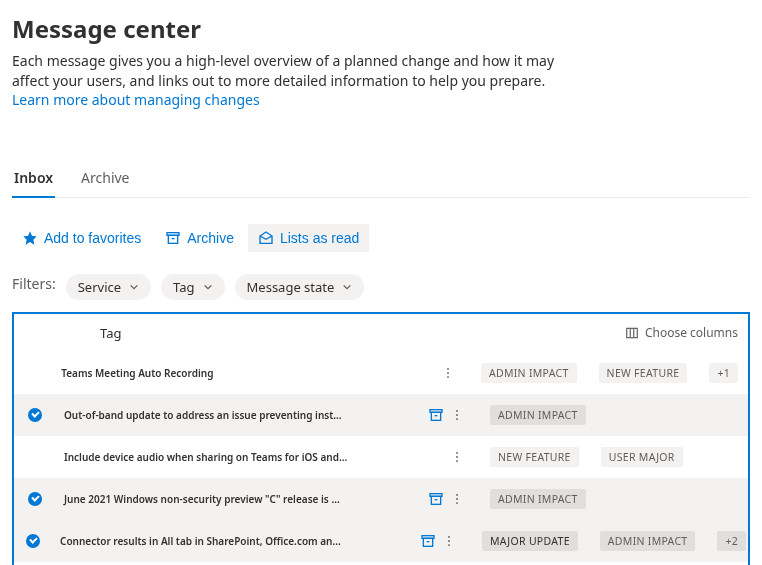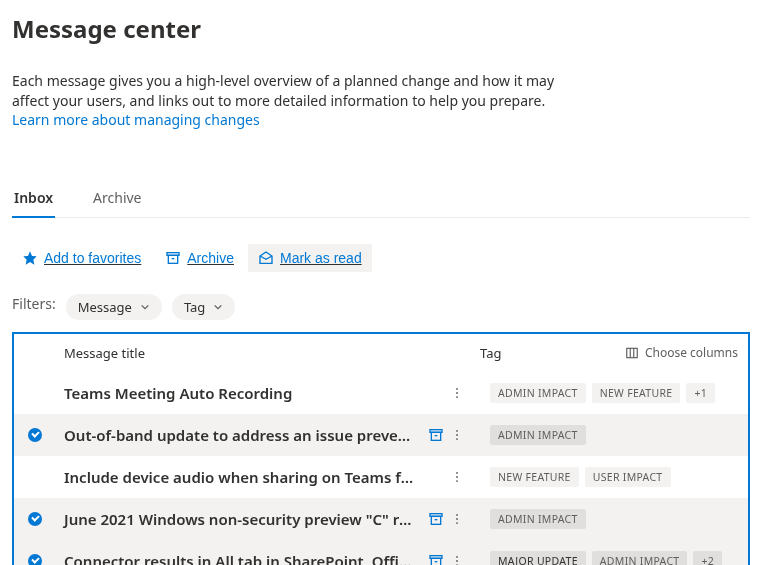--- a/index.html
+++ b/index.html
@@ -7,39 +7,39 @@
     font-family: "Segoe UI", -apple-system, system-ui, sans-serif;
     font-size: 14px;
     color: #323130;
     background: #fff;
     width: 762px;
     padding: 8px 12px;
   }
   h1 {
     font-size: 24px;
     font-weight: 700;
-    margin: 4px 0 26px 0;
+    margin: 4px 0 6px 0;
   }
   .intro {
     font-size: 14px;
     line-height: 1.4;
     max-width: 560px;
     margin-bottom: 52px;
   }
   .intro a { color: #0078d4; text-decoration: none; }
-  .tabs { border-bottom: 1px solid #edebe9; display: flex; gap: 36px; margin-bottom: 20px; }
+  .tabs { border-bottom: 1px solid #edebe9; display: flex; gap: 24px; margin-bottom: 20px; }
   .tab { padding: 6px 2px 10px 2px; cursor: pointer; color: #605e5c; position: relative; }
   .tab.active { color: #323130; font-weight: 600; }
   .tab.active::after {
     content: ""; position: absolute; left: 0; right: 0; bottom: -1px;
     height: 2px; background: #0078d4;
   }
   .toolbar {
     display: flex; align-items: center; gap: 4px;
-    padding: 6px 0; margin-bottom: 12px; text-decoration: underline;
+    padding: 6px 0; margin-bottom: 12px;
   }
   .tb-btn {
     display: flex; align-items: center; gap: 6px;
     padding: 6px 10px; font-size: 14px; cursor: pointer;
     color: #0078d4; background: transparent; border: none;
   }
   .tb-btn.selected { background: #f3f2f1; }
   .tb-btn svg { flex-shrink: 0; }
   .filters {
     display: flex; gap: 10px;
@@ -77,29 +77,29 @@
     background: #0078d4; position: relative;
   }
   .ind-dot::after {
     content: ""; position: absolute; left: 3px; top: 6px;
     width: 3px; height: 5px; border: solid #fff;
     border-width: 0 2px 2px 0; transform: rotate(45deg);
     top: 2px; left: 5px;
   }
   .row-title {
     flex: 0 0 380px; padding-left: 20px; padding-right: 6px;
-    font-weight: 600; font-size: 15px;
+    font-weight: 600; font-size: 10px;
     overflow: hidden; text-overflow: ellipsis; white-space: nowrap;
     cursor: pointer;
   }
   .row-icons {
     width: 40px; display: flex; align-items: center; gap: 6px; justify-content: flex-end;
   }
   .row-tags {
-    flex: 1; display: flex; gap: 6px; padding-left: 26px;
+    flex: 1; display: flex; gap: 22px; padding-left: 26px;
   }
   .tag {
     font-size: 10.5px; letter-spacing: 0.3px;
     padding: 3px 8px; border-radius: 2px;
     background: #f3f2f1; color: #605e5c;
     white-space: nowrap;
   }
   .row.alt .tag { background: #e1dfdd; }
   .tag.major { background: #c8c6c4; color: #323130; text-align: center; }
   .vdots { cursor: pointer; color: #605e5c; }
@@ -133,43 +133,48 @@
         <rect x="5" y="8" width="14" height="12"></rect>
         <line x1="10" y1="13" x2="14" y2="13"></line>
       </svg>
     <span>Archive</span>
   </button>
   <button class="tb-btn selected">
     <svg width="16" height="16" viewBox="0 0 24 24" fill="none" stroke="#0078d4" stroke-width="2">
         <path d="M3 9 L12 3 L21 9 V20 H3 Z"></path>
         <polyline points="3 9 12 14 21 9"></polyline>
       </svg>
-    <span>Mark as read</span>
+    <span>Lists as read</span>
   </button>
 </div>
 
 <div class="filters">
   <span class="filters-label">Filters:</span>
   <div class="pill">
-    <span>Message</span>
+    <span>Service</span>
     <svg class="chev" viewBox="0 0 12 12" fill="none" stroke="#605e5c" stroke-width="1.5">
         <polyline points="2 4 6 8 10 4"></polyline>
       </svg>
   </div>
   <div class="pill">
     <span>Tag</span>
     <svg class="chev" viewBox="0 0 12 12" fill="none" stroke="#605e5c" stroke-width="1.5">
         <polyline points="2 4 6 8 10 4"></polyline>
       </svg>
   </div>
+  <div class="pill">
+    <span>Message state</span>
+    <svg class="chev" viewBox="0 0 12 12" fill="none" stroke="#605e5c" stroke-width="1.5">
+        <polyline points="2 4 6 8 10 4"></polyline>
+      </svg>
+  </div>
 </div>
 
 <div class="table-wrapper">
   <div class="thead">
-    <div class="col-title">Message title</div>
     <div class="col-tag">Tag</div>
     <div class="col-choose">
       <svg width="14" height="14" viewBox="0 0 24 24" fill="none" stroke="#605e5c" stroke-width="2">
           <rect x="3" y="4" width="18" height="16"></rect>
           <line x1="9" y1="4" x2="9" y2="20"></line>
           <line x1="15" y1="4" x2="15" y2="20"></line>
         </svg>
       <span>Choose columns</span>
     </div>
   </div>
@@ -216,21 +221,21 @@
         <div class="row-title">Include device audio when sharing on Teams for iOS and…</div>
         <div class="row-icons">
           <svg class="vdots" width="14" height="16" viewBox="0 0 24 24" fill="#605e5c">
             <circle cx="12" cy="5" r="1.6"></circle>
             <circle cx="12" cy="12" r="1.6"></circle>
             <circle cx="12" cy="19" r="1.6"></circle>
           </svg>
         </div>
         <div class="row-tags">
           <span class="tag">NEW FEATURE</span>
-          <span class="tag">USER IMPACT</span>
+          <span class="tag">USER MAJOR</span>
         </div>
       </div>
       <div class="row alt">
         <div class="indicator">
           <div class="ind-dot"></div>
         </div>
         <div class="row-title">June 2021 Windows non-security preview "C" release is …</div>
         <div class="row-icons">
           <svg class="archive-mini" width="16" height="16" viewBox="0 0 24 24" fill="none" stroke="#0078d4" stroke-width="2">
             <rect x="3" y="4" width="18" height="4"></rect>

